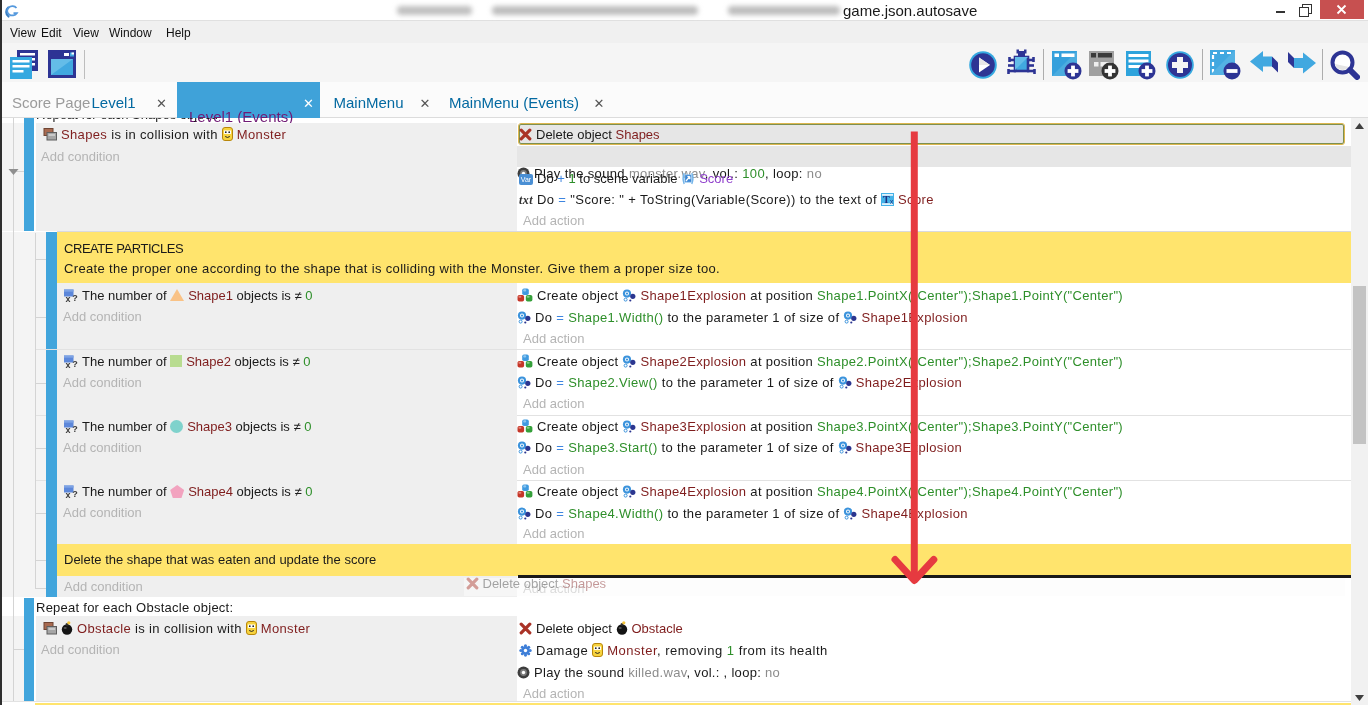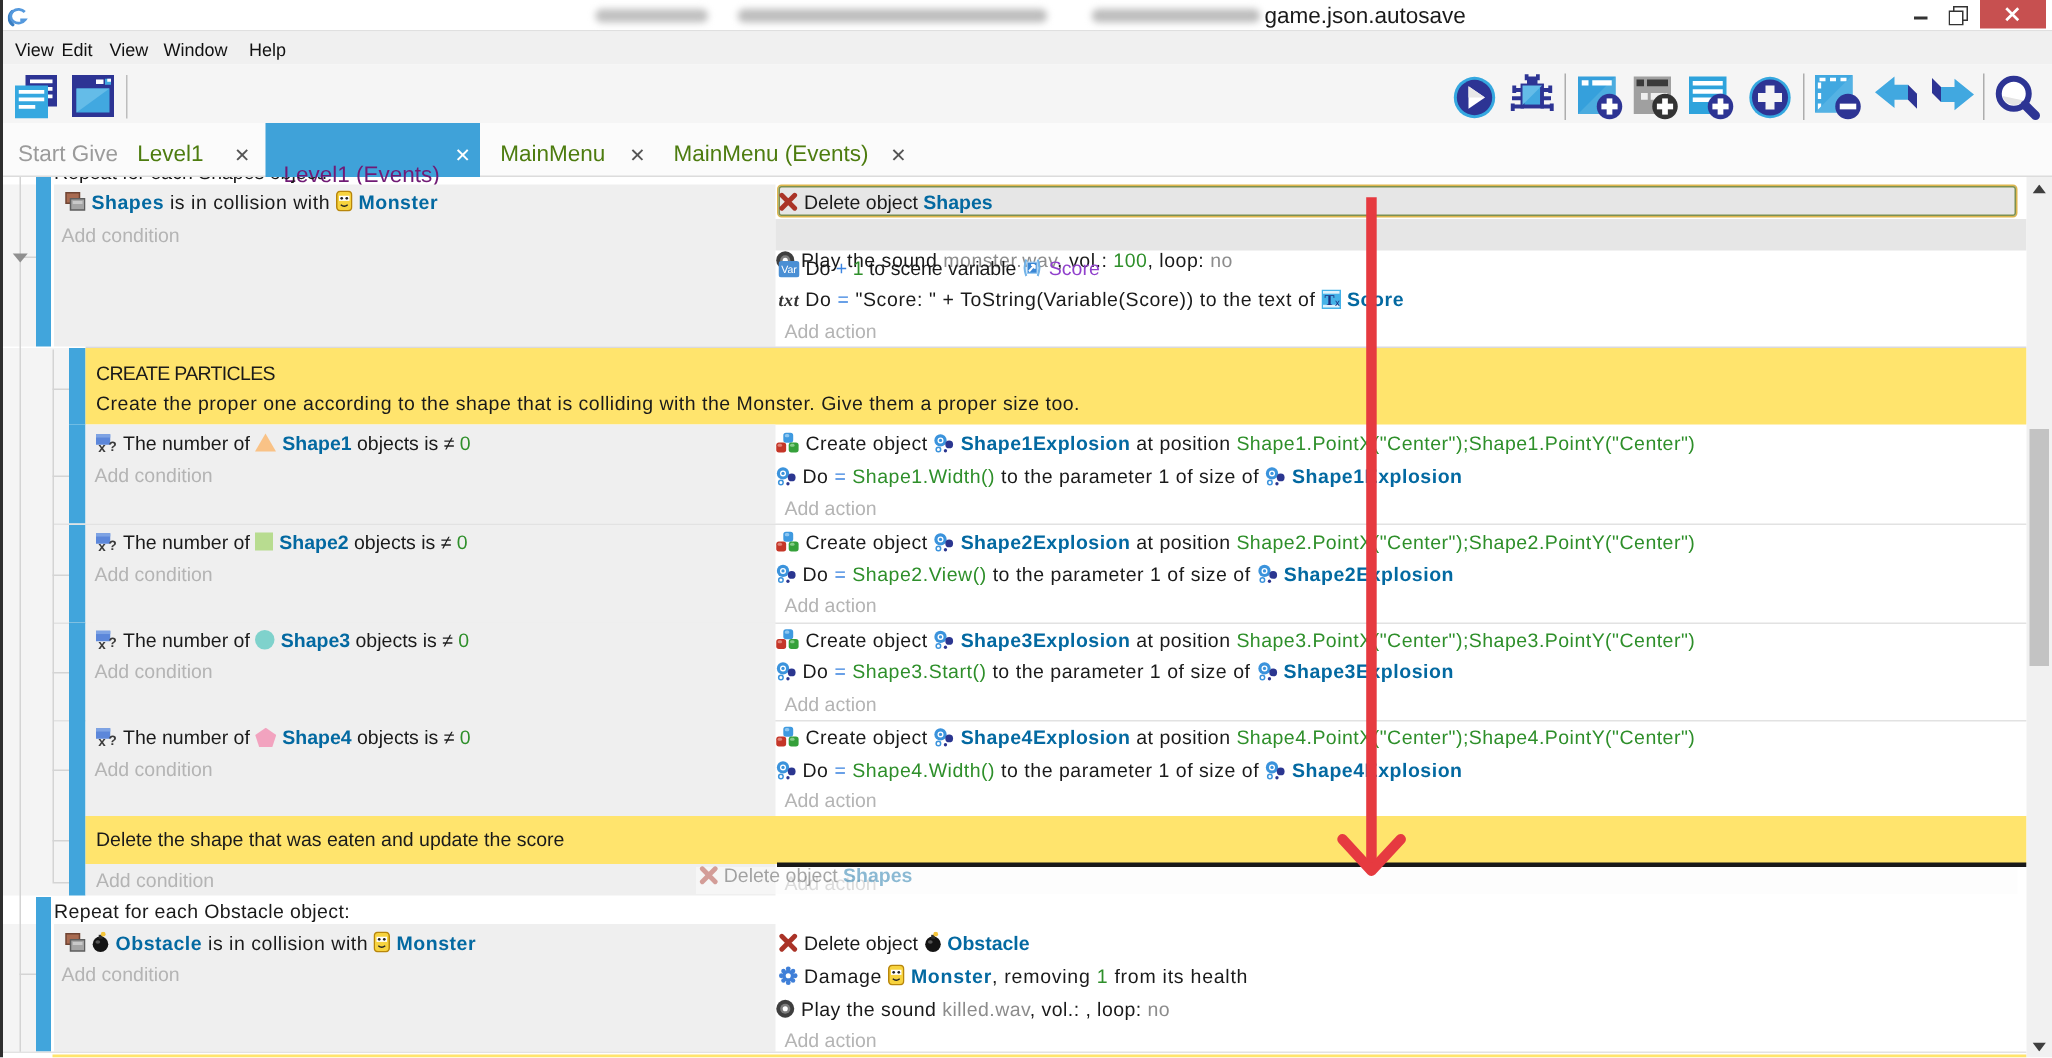--- a/index.html
+++ b/index.html
@@ -1,39 +1,39 @@
 <!DOCTYPE html>
 <html><head>
 <meta charset="utf-8">
 <style>
 *{margin:0;padding:0;box-sizing:border-box}
 html,body{width:1368px;height:705px;overflow:hidden}
 body{font-family:"Liberation Sans",sans-serif;background:#fff;position:relative}
 .ab{position:absolute}
 .row{position:absolute;height:20px;line-height:20px;font-size:13px;white-space:nowrap;color:#1a1a1a}
-.o{color:#0369a1;font-weight:bold}
+.o{color:#7f1d1d;font-weight:normal}
 .g{color:#2e8f2a}
 .gp{color:#8c8c8c}
 .pu{color:#9040cc}
 .op{color:#3d85e0}
 .add{color:#b4b4b4}
 svg.i{vertical-align:-2px;margin-right:4px}
 .txti{font:italic bold 12px "Liberation Serif";color:#333;margin-right:4px}
 .tri{width:0;height:0;border-left:7px solid transparent;border-right:7px solid transparent;border-bottom:12px solid #f9c286;display:inline-block;margin:0 4px -1px 0}
 .sq{width:12px;height:12px;background:#b8dc90;display:inline-block;margin:0 4px -1px 0}
 .ci{width:13px;height:13px;border-radius:50%;background:#7fd2cc;display:inline-block;margin:0 4px -2px 0}
 .pe{width:14px;height:13px;background:#f2a3bf;clip-path:polygon(50% 0,100% 38%,81% 100%,19% 100%,0 38%);display:inline-block;margin:0 4px -2px 0}
 .gutline{position:absolute;background:#d4d4d4}
 .bar{position:absolute;background:#41a5dc;width:10px}
 .bar2{position:absolute;background:#41a5dc;width:10.5px}
 .cond{position:absolute;background:#efefef}
 .yellow{position:absolute;background:#ffe46d}
 .gut{position:absolute;background:#f4f4f4}
 .evline{position:absolute;background:#e2e2e2;height:1px}
-.tab{position:absolute;font-size:15px;color:#4d7c0f;line-height:20px}
+.tab{position:absolute;font-size:15px;color:#0369a1;line-height:20px}
 .tabx{position:absolute;font-size:13px;color:#555;line-height:20px}
 </style>
 </head>
 <body>
 
 <div id="chrome">
 
 <div class="ab" style="left:0;top:0;width:1368px;height:21px;background:#fff;border-bottom:1px solid #e0e0e0"></div>
 
 <div class="ab" style="left:397px;top:6px;width:75px;height:9px;background:#c0c0c0;border-radius:4px;filter:blur(2.5px)"></div>
@@ -167,21 +167,21 @@
 <div class="ab" style="left:1322px;top:49px;width:1px;height:31px;background:#adadad"></div>
 <svg class="ab" style="left:1330px;top:50px" width="30" height="30" viewBox="0 0 30 30">
  <circle cx="12.5" cy="12.5" r="10" fill="#fff" stroke="#2d3494" stroke-width="4"></circle>
  <path d="M5 14 A8 8 0 0 0 19 17 Z" fill="#e4e4e4"></path>
  <line x1="20" y1="20" x2="27" y2="27" stroke="#2d3494" stroke-width="6" stroke-linecap="round"></line>
 </svg>
 </div>
 
 <div class="ab" style="left:2px;top:82px;width:1366px;height:35.5px;background:#fbfbfb;border-bottom:1px solid #dcdcdc"></div>
 <div class="ab" style="left:177.3px;top:82px;width:142.6px;height:35.5px;background:#3fa2d9"></div>
-<span class="tab" style="left:12px;top:93px;color:#9b9b9b">Start Give</span>
+<span class="tab" style="left:12px;top:93px;color:#9b9b9b">Score Page</span>
 <span class="tab" style="left:91.5px;top:93px">Level1</span>
 <span class="tabx" style="left:156px;top:94px">✕</span>
 <span class="tab" style="left:189px;top:107px;color:#701a75">Level1 (Events)</span>
 <span class="tabx" style="left:303px;top:94px;color:#fff">✕</span>
 <span class="tab" style="left:333.5px;top:93px">MainMenu</span>
 <span class="tabx" style="left:419.5px;top:94px">✕</span>
 <span class="tab" style="left:449px;top:93px">MainMenu (Events)</span>
 <span class="tabx" style="left:593.5px;top:94px">✕</span>
 </div>
 

